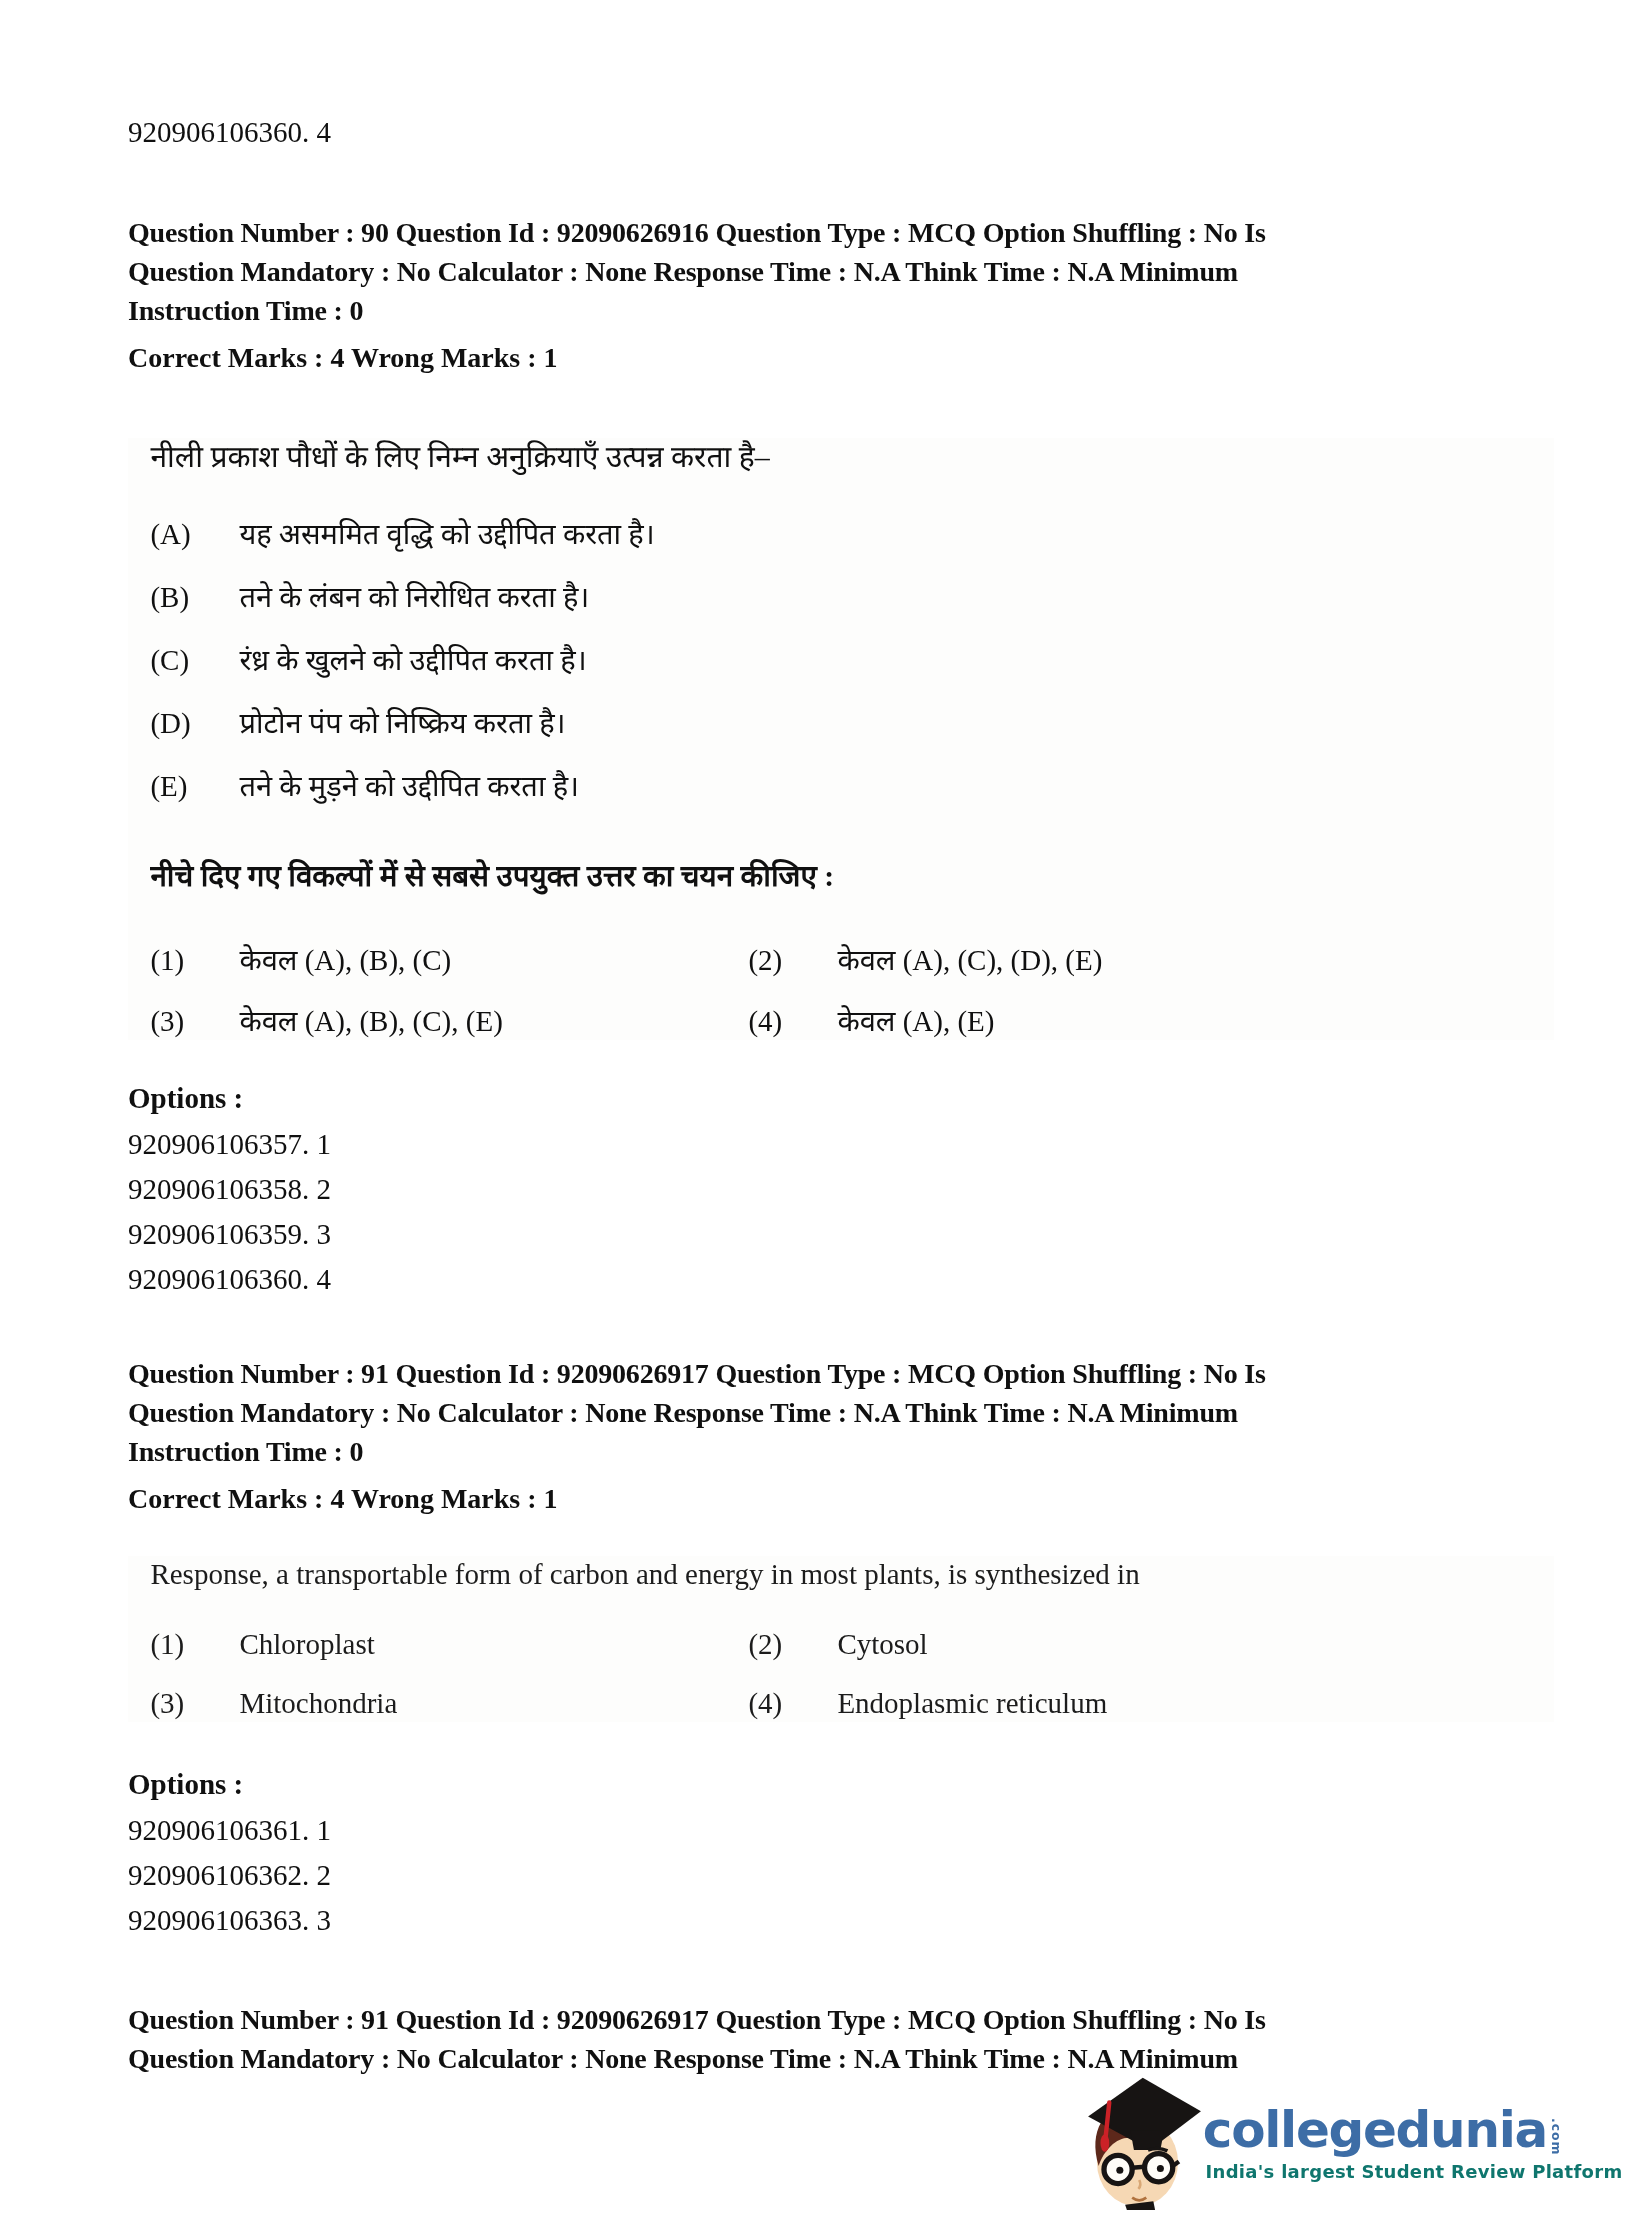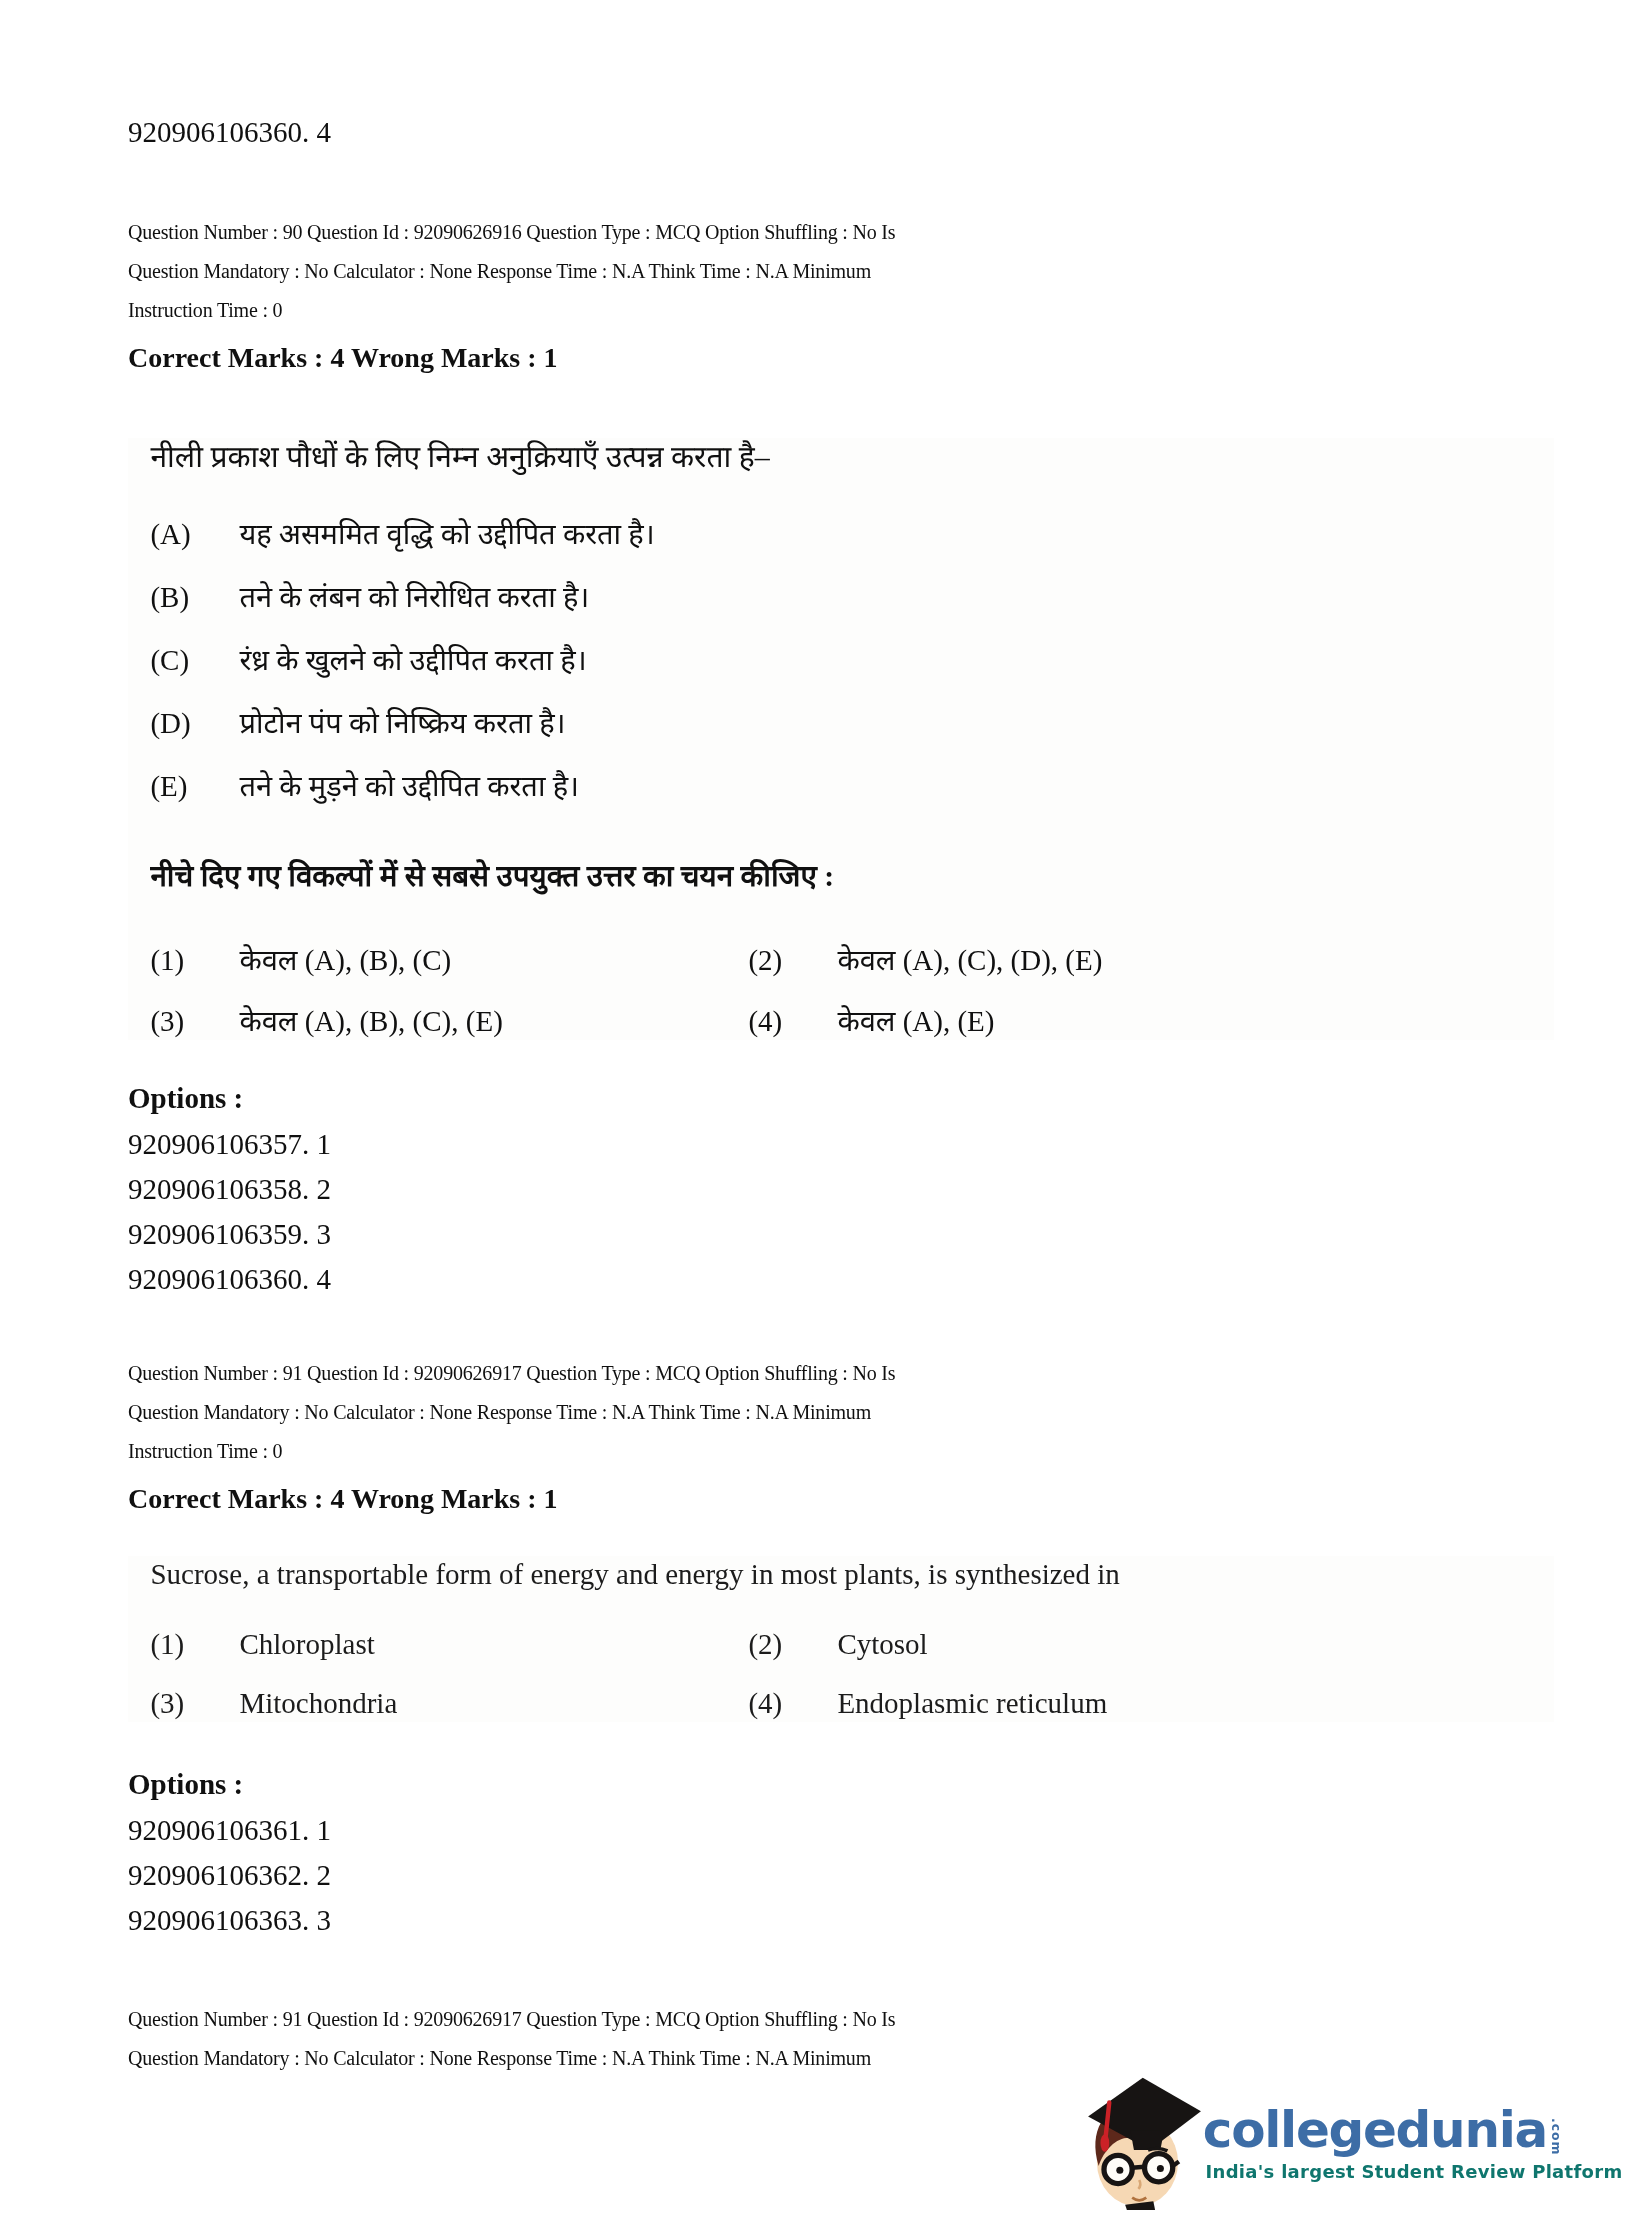--- a/index.html
+++ b/index.html
@@ -15,22 +15,22 @@
   .content { padding: 0 90px 0 128px; }
 
   .stray-line {
     padding-top: 115px;
     font-size: 29px;
     line-height: 34px;
   }
 
   .meta-block {
     margin-top: 64px;
-    font-weight: normal;
-    font-size: 20px;
+    font-weight: bold;
+    font-size: 28px;
     line-height: 39px;
     letter-spacing: -0.2px;
   }
   .meta-line { white-space: nowrap; }
   .marks-line {
     margin-top: 8px;
     font-weight: bold;
     font-size: 28px;
     line-height: 39px;
   }
@@ -201,21 +201,21 @@
     </div>
 
     <div class="meta-block" style="margin-top:52px;">
       <div class="meta-line">Question Number : 91 Question Id : 92090626917 Question Type : MCQ Option Shuffling : No Is</div>
       <div class="meta-line">Question Mandatory : No Calculator : None Response Time : N.A Think Time : N.A Minimum</div>
       <div class="meta-line">Instruction Time : 0</div>
     </div>
     <div class="marks-line">Correct Marks : 4 Wrong Marks : 1</div>
 
     <div class="scan-block">
-      <div class="q-text-en">Sucrose, a transportable form of energy and energy in most plants, is synthesized in</div>
+      <div class="q-text-en">Response, a transportable form of carbon and energy in most plants, is synthesized in</div>
 
       <div class="choice-grid choice-grid-en">
         <div class="choice-row">
           <span class="choice-label">(1)</span>
           <span class="choice-text">Chloroplast</span>
         </div>
         <div class="choice-row">
           <span class="choice-label">(2)</span>
           <span class="choice-text">Cytosol</span>
         </div>

